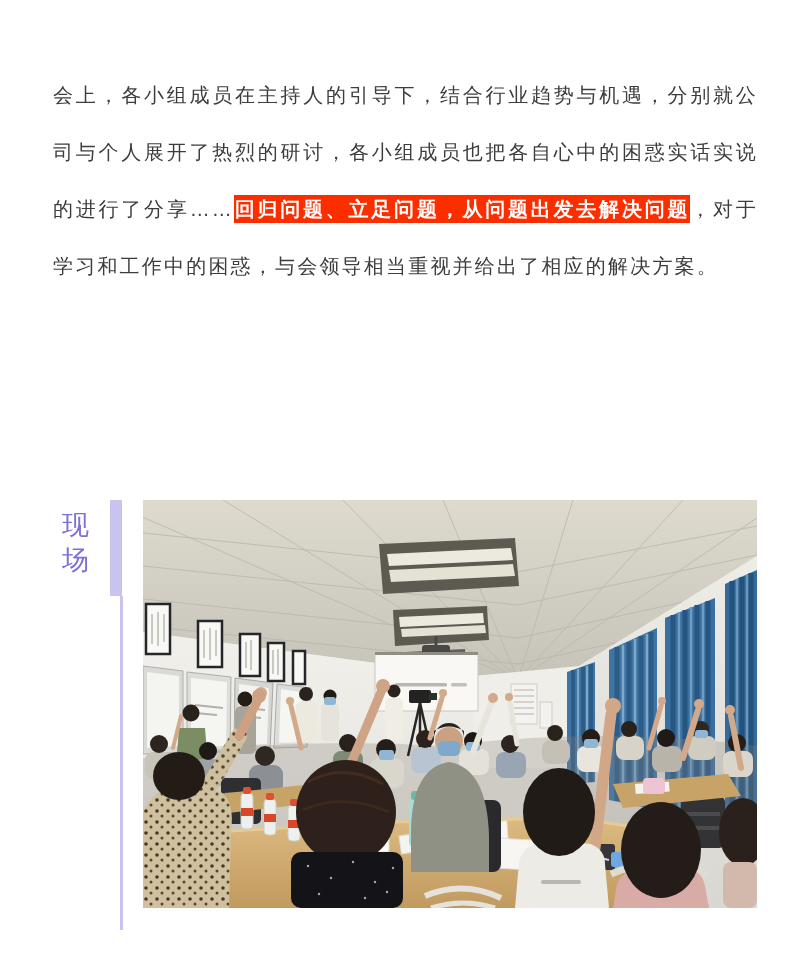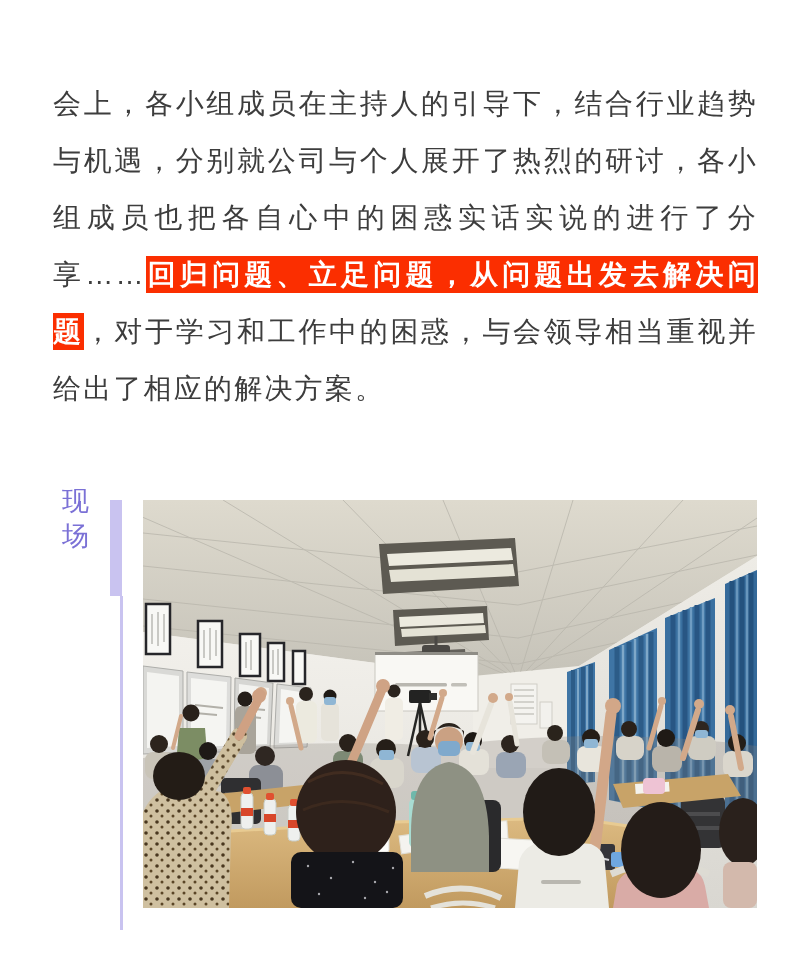--- a/index.html
+++ b/index.html
@@ -2,28 +2,28 @@
 <html><head>
 <meta charset="utf-8">
 <style>
   html,body{margin:0;padding:0;overflow:hidden;}
   body{width:810px;height:958px;background:#ffffff;position:relative;
        font-family:"Liberation Sans","DejaVu Sans",sans-serif;}
   .stage{position:absolute;inset:0;width:810px;height:958px;}
 
   
   .para{position:absolute;left:53px;top:47px;width:705px;
-        font-size:28px;line-height:57px;letter-spacing:2.2px;
+        font-size:20px;line-height:57px;letter-spacing:2.2px;
         color:#3d3d3d;text-align:justify;text-align-last:left;
         word-break:break-all;}
   .hl{background:#fb2e00;color:#ffffff;font-weight:bold;
       padding:3px 0;box-decoration-break:clone;-webkit-box-decoration-break:clone;}
 
   
-  .tag{position:absolute;left:62px;top:484px;width:30px;
+  .tag{position:absolute;left:62px;top:508px;width:30px;
        font-size:27px;line-height:35px;letter-spacing:0;
        color:#7b71d6;word-break:break-all;text-align:left;}
   .tag-bar{position:absolute;left:110px;top:500px;width:12px;height:96px;background:#c9c3f0;}
   .tag-line{position:absolute;left:120px;top:596px;width:3px;height:334px;background:#c9c3f0;}
 
   
   .photo{position:absolute;left:143px;top:500px;width:614px;height:408px;
          margin:0;padding:0;overflow:hidden;background:#e9e7e1;}
   .photo svg{display:block;}
 </style>

